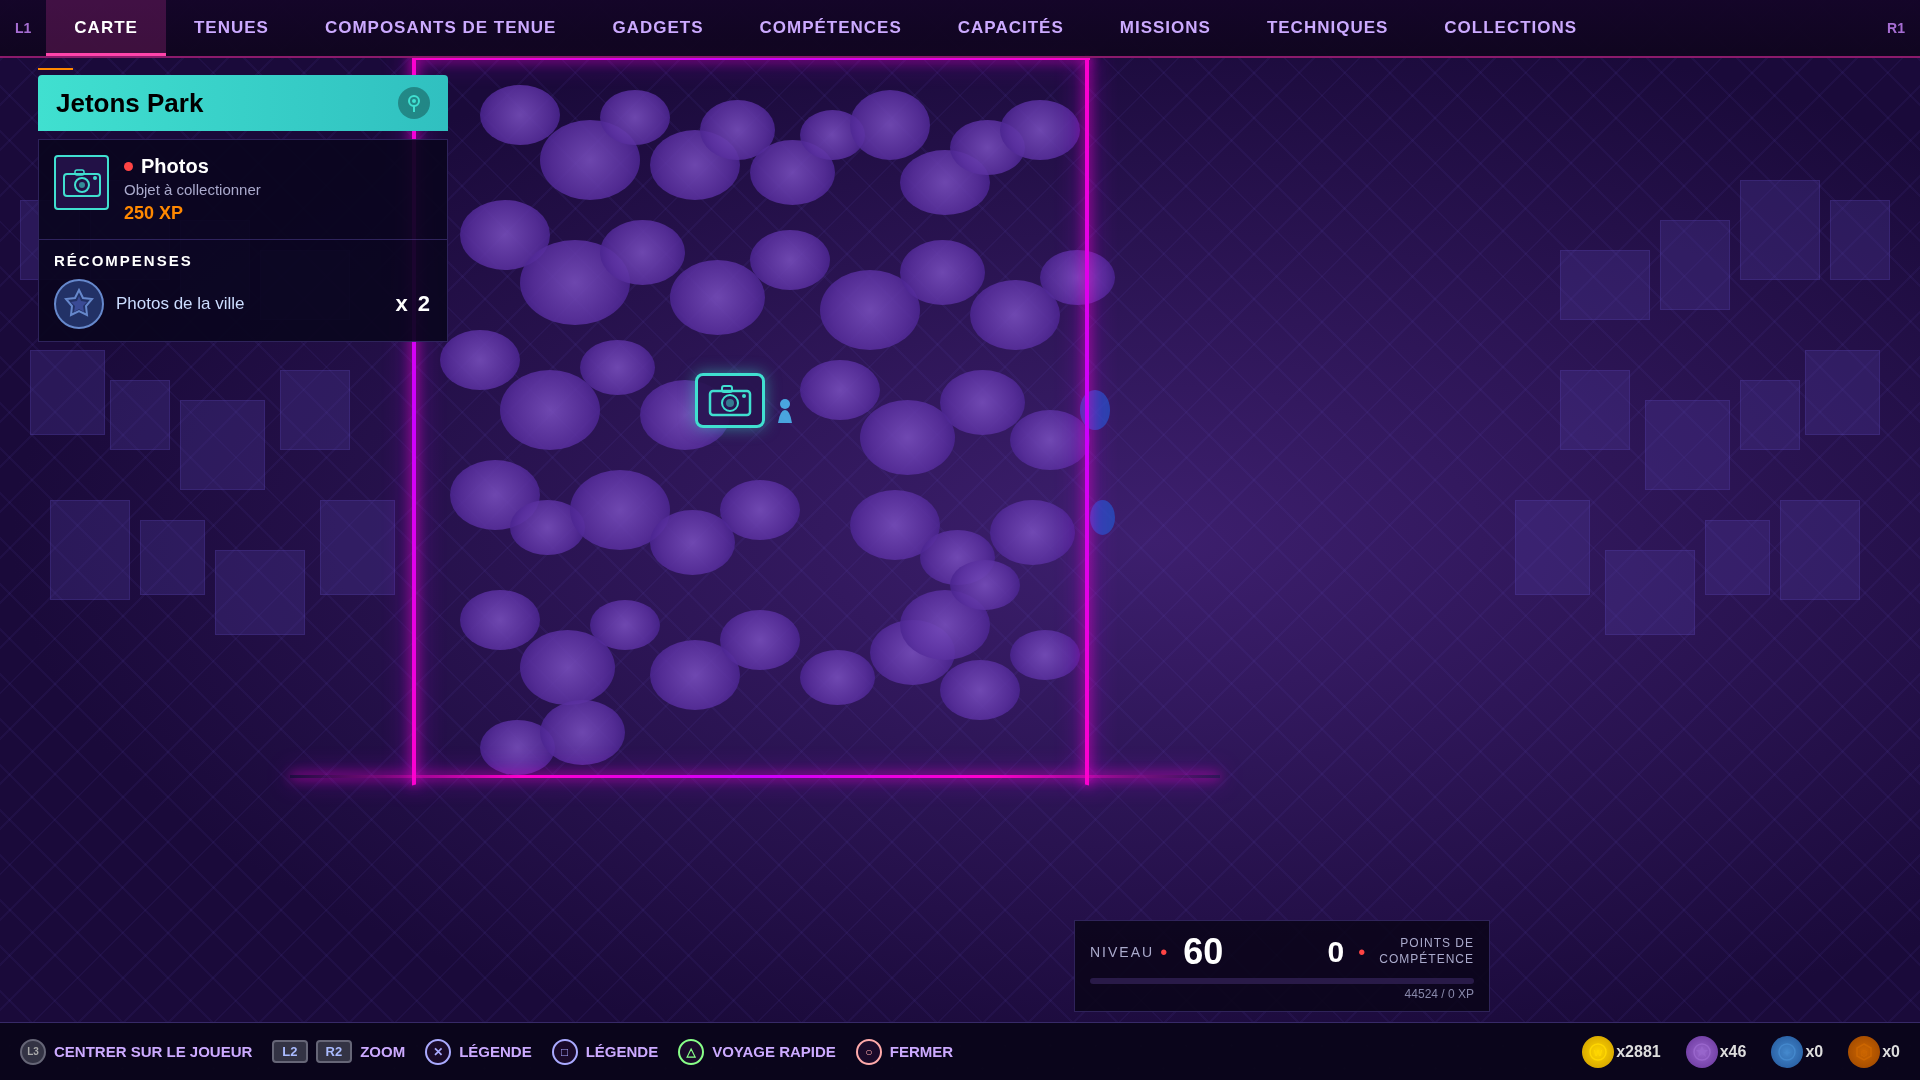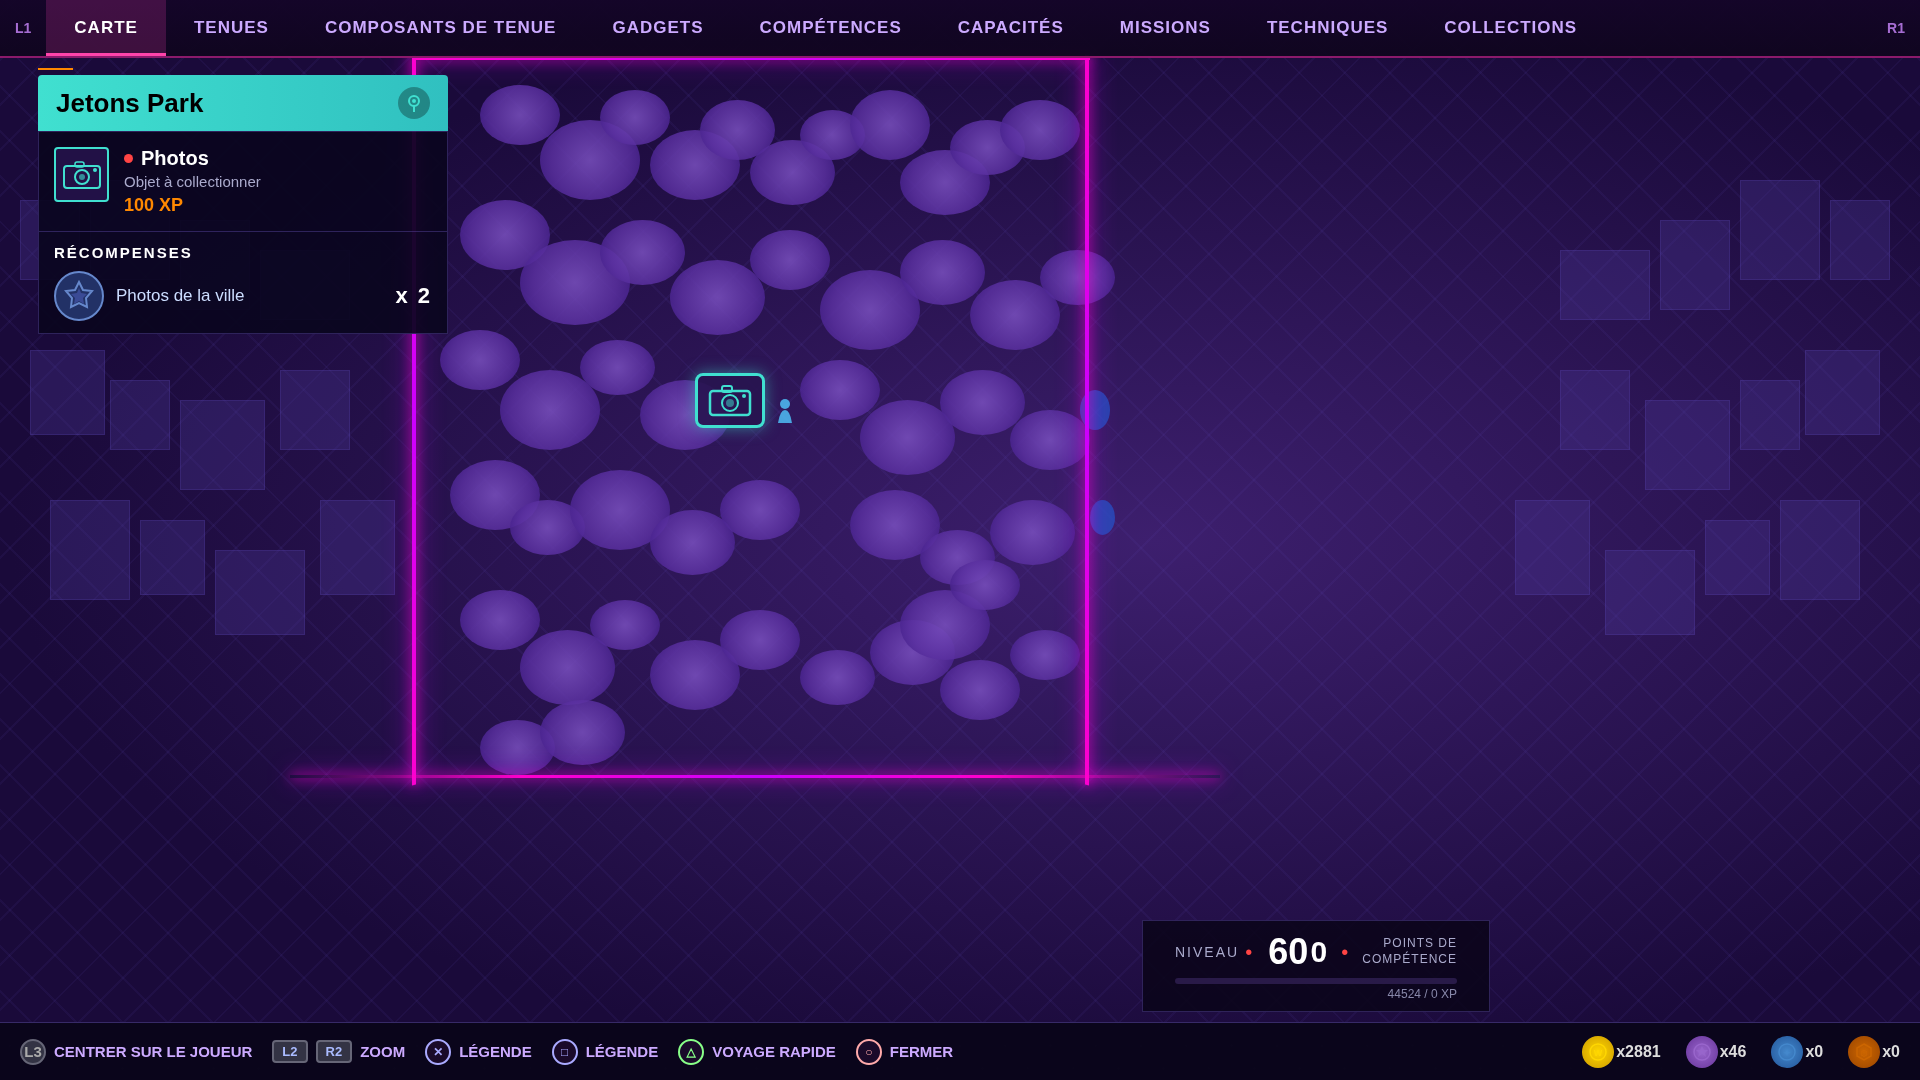--- a/index.html
+++ b/index.html
@@ -195,21 +195,21 @@
       align-items: center;
       justify-content: center;
       color: #40e0d0;
       font-size: 16px;
     }
 
     .collectible-section {
       background: rgba(10, 5, 30, 0.92);
       border: 1px solid rgba(100, 80, 180, 0.4);
       padding: 15px;
-      margin-top: 0;
+      margin-top: 8px;
     }
 
     .collectible-row {
       display: flex;
       align-items: flex-start;
       gap: 15px;
     }
 
     .collectible-icon {
       width: 55px;
@@ -362,37 +362,37 @@
       justify-content: center;
       font-size: 12px;
       font-weight: bold;
       border: 2px solid;
     }
 
     .btn-x { background: #1a0a2a; border-color: #aaaaff; color: #aaaaff; }
     .btn-square { background: #1a0a2a; border-color: #aaaaff; color: #aaaaff; }
     .btn-triangle { background: #1a0a2a; border-color: #88ff88; color: #88ff88; }
     .btn-circle-ps { background: #1a0a2a; border-color: #ffaaaa; color: #ffaaaa; }
-    .btn-ls { background: #334; border: 2px solid #667; border-radius: 50%; width: 26px; height: 26px; display: flex; align-items: center; justify-content: center; color: #aaa; font-size: 15px; }
+    .btn-ls { background: #334; border: 2px solid #667; border-radius: 50%; width: 26px; height: 26px; display: flex; align-items: center; justify-content: center; color: #aaa; font-size: 10px; }
 
     .stats-right {
       display: flex;
       align-items: center;
       gap: 25px;
     }
 
     
     .level-section {
       position: absolute;
       bottom: 68px;
       right: 430px;
-      width: 348px;
+      width: 416px;
       background: rgba(10, 5, 25, 0.88);
       border: 1px solid rgba(100, 80, 180, 0.4);
-      padding: 10px 32px;
+      padding: 10px 15px;
     }
 
     .level-row {
       display: flex;
       align-items: center;
       justify-content: space-between;
       margin-bottom: 5px;
     }
 
     .niveau-label {
@@ -655,21 +655,21 @@
           <rect x="12" y="2" width="9" height="5" rx="2" fill="none" stroke="#40e0d0" stroke-width="1.5"></rect>
           <circle cx="32" cy="10" r="2" fill="#40e0d0"></circle>
         </svg>
       </div>
       <div>
         <div style="display:flex;align-items:center;">
           <span style="width:9px;height:9px;background:#ff4444;border-radius:50%;display:inline-block;margin-right:8px;"></span>
           <span class="collectible-name">Photos</span>
         </div>
         <div class="collectible-type">Objet à collectionner</div>
-        <div class="collectible-xp">100 XP</div>
+        <div class="collectible-xp">250 XP</div>
       </div>
     </div>
   </div>
 
   <div class="rewards-section">
     <div class="rewards-title">RÉCOMPENSES</div>
     <div class="reward-row">
       <div class="reward-icon">
         <svg width="32" height="32" viewBox="0 0 32 32">
           <polygon points="16,2 20,10 29,11 23,18 24,27 16,23 8,27 9,18 3,11 12,10" fill="none" stroke="#6688cc" stroke-width="2"></polygon>

